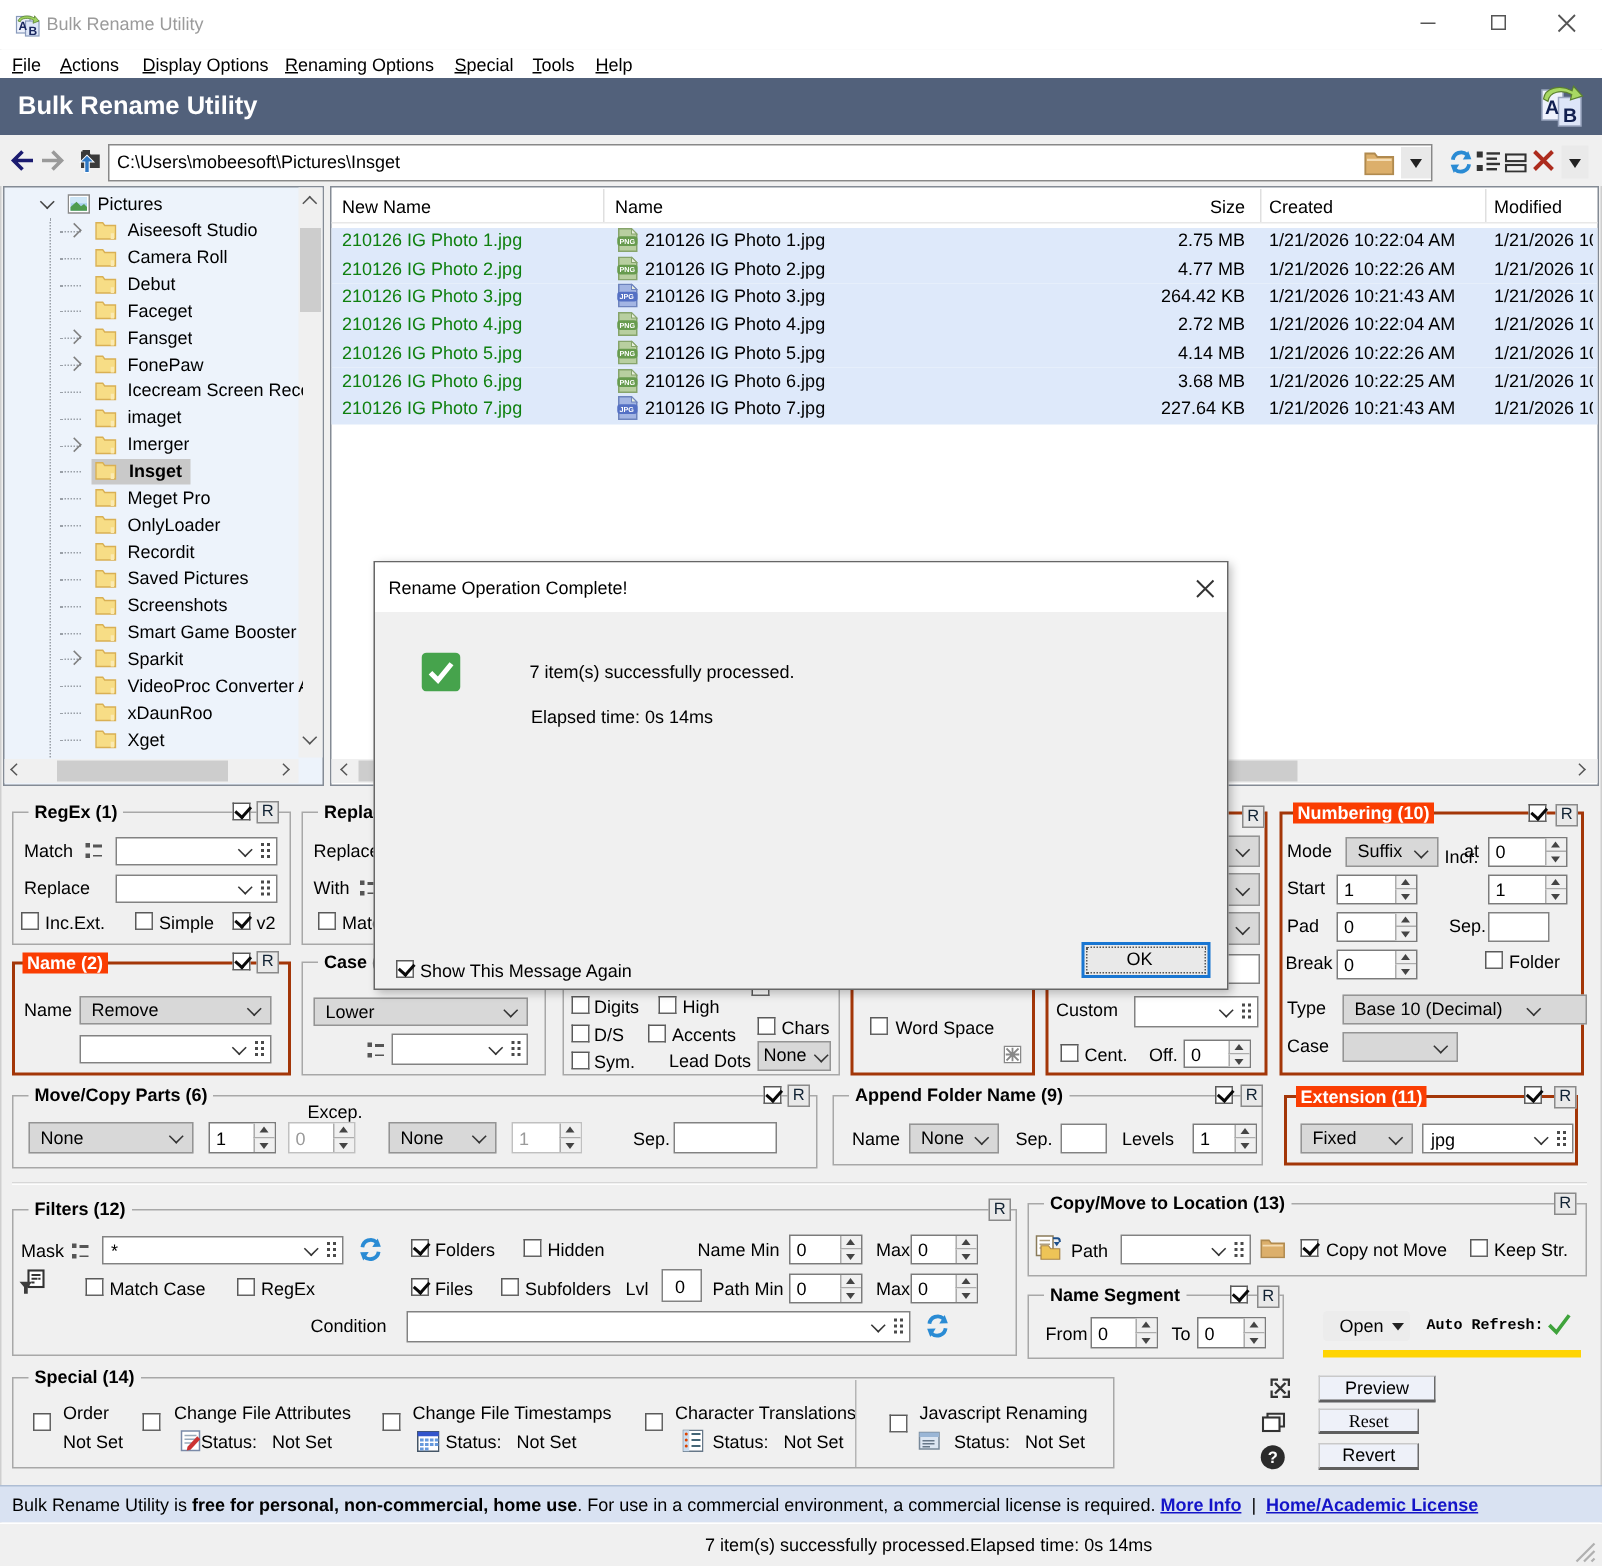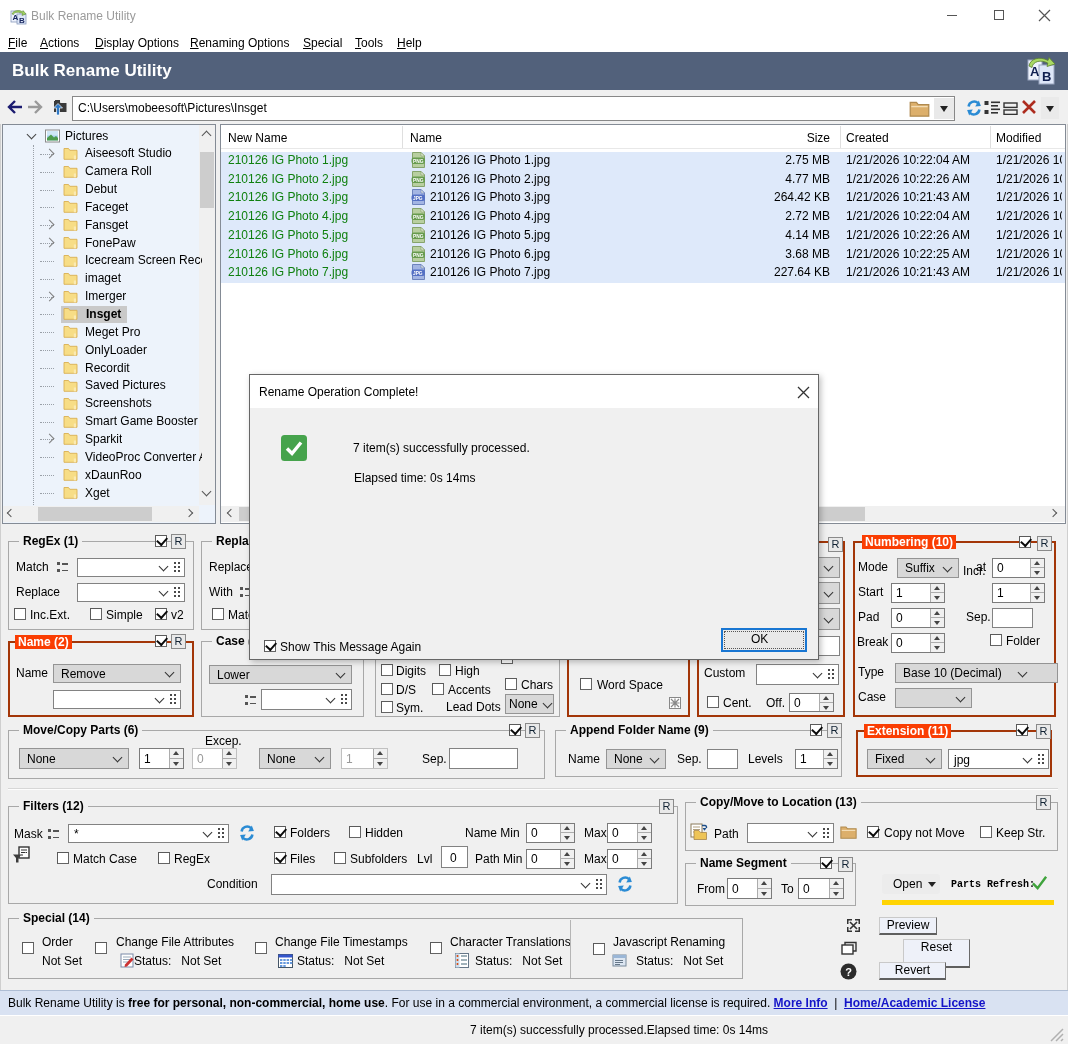--- a/index.html
+++ b/index.html
@@ -712,21 +712,21 @@
     </div>
 <div class="t" style="left:781px;top:882px;">To</div>
 <div class="spin" style="left:798px;top:878px;width:46px;height:21px;">
 <div class="nm">0</div>
 <div class="bt up"></div>
       <div class="bt dn"></div>
     </div>
 <div class="a" style="left:882px;top:874px;width:58px;height:20px;background:#ececec;border-radius:3px;"></div>
 <div class="t" style="left:893px;top:877px;">Open</div>
 <div class="a" style="left:928px;top:882px;width:0;height:0;border-left:4.5px solid transparent;border-right:4.5px solid transparent;border-top:5.5px solid #222;"></div>
-<div class="t mono" style="left:951px;top:878px;">Parts Refresh:</div>
+<div class="t mono" style="left:951px;top:878px;">Auto Refresh:</div>
 <svg class="a" style="left:1031px;top:874px;" width="17" height="17" viewBox="0 0 18 18">
 <path d="M2 10 L7 15 L16 3" fill="none" stroke="#3fa33c" stroke-width="2.6"></path>
     </svg>
 <div class="a" style="left:882px;top:900px;width:172px;height:5px;background:#ffd403;"></div>
 <div class="grp" style="left:8px;top:918px;width:735px;height:61px;">
 <div class="gt" style="left:10px;">Special (14)</div>
 </div>
 <div class="cb" style="left:22px;top:942px;"></div>
 <div class="t" style="left:42px;top:935px;">Order</div>
 <div class="t" style="left:42px;top:954px;">Not Set</div>
@@ -785,22 +785,22 @@
 <path d="M4 4 L11 11 M11 4 L4 11" stroke="#333" stroke-width="1.6"></path>
     </svg>
 <svg class="a" style="left:841px;top:941px;" width="16" height="16" viewBox="0 0 16 16">
 <rect x="1" y="4" width="11" height="9" fill="#fff" stroke="#333" stroke-width="1.4"></rect>
 <path d="M4 4 V1.5 H15 V10 H12" fill="none" stroke="#333" stroke-width="1.4"></path>
     </svg>
 <svg class="a" style="left:840px;top:963px;" width="17" height="17" viewBox="0 0 17 17">
 <circle cx="8.5" cy="8.5" r="8" fill="#2b2b2b"></circle>
 <text x="5.2" y="12.6" font-size="11" font-weight="bold" fill="#fff" font-family="Liberation Sans">?</text>
     </svg>
-<div class="btn3" style="left:879px;top:917px;width:58px;height:18px;line-height:15px;">Preview</div>
-<div class="btn3" style="left:903px;top:939px;width:67px;height:29px;line-height:14px;">Reset</div>
+<div class="btn3" style="left:879px;top:917px;width:78px;height:18px;line-height:15px;">Preview</div>
+<div class="btn3" style="left:879px;top:939px;width:67px;height:17px;line-height:14px;font-family:Liberation Serif, serif;">Reset</div>
 <div class="btn3" style="left:879px;top:962px;width:67px;height:18px;line-height:15px;">Revert</div>
 <div class="a" style="left:0px;top:990px;width:1068px;height:25px;background:#d9e2f2;border-top:1px solid #aebdd4;"></div>
 <div class="t" style="left:8px;top:996px;">Bulk Rename Utility is <b>free for personal, non-commercial, home use</b>. For use in a commercial environment, a commercial license is required. <b><span style="color:#1414c8;text-decoration:underline;">More Info</span></b> &nbsp;|&nbsp; <b><span style="color:#1414c8;text-decoration:underline;">Home/Academic License</span></b></div>
 <div class="a" style="left:0px;top:1015px;width:1068px;height:1px;background:#ffffff;"></div>
 <div class="a" style="left:0px;top:1016px;width:1068px;height:28px;background:#f0f0f0;"></div>
 <div class="t" style="left:5px;top:1057px;">7 Objects (7 Selected)</div>
 <div class="t" style="left:470px;top:1023px;">7 item(s) successfully processed.Elapsed time: 0s 14ms</div>
 <svg class="a" style="left:1050px;top:1028px;" width="14" height="14" viewBox="0 0 14 14">
 <path d="M13 1 L1 13 M13 6 L6 13 M13 11 L11 13" stroke="#b0b0b0" stroke-width="1.5"></path>
     </svg>

